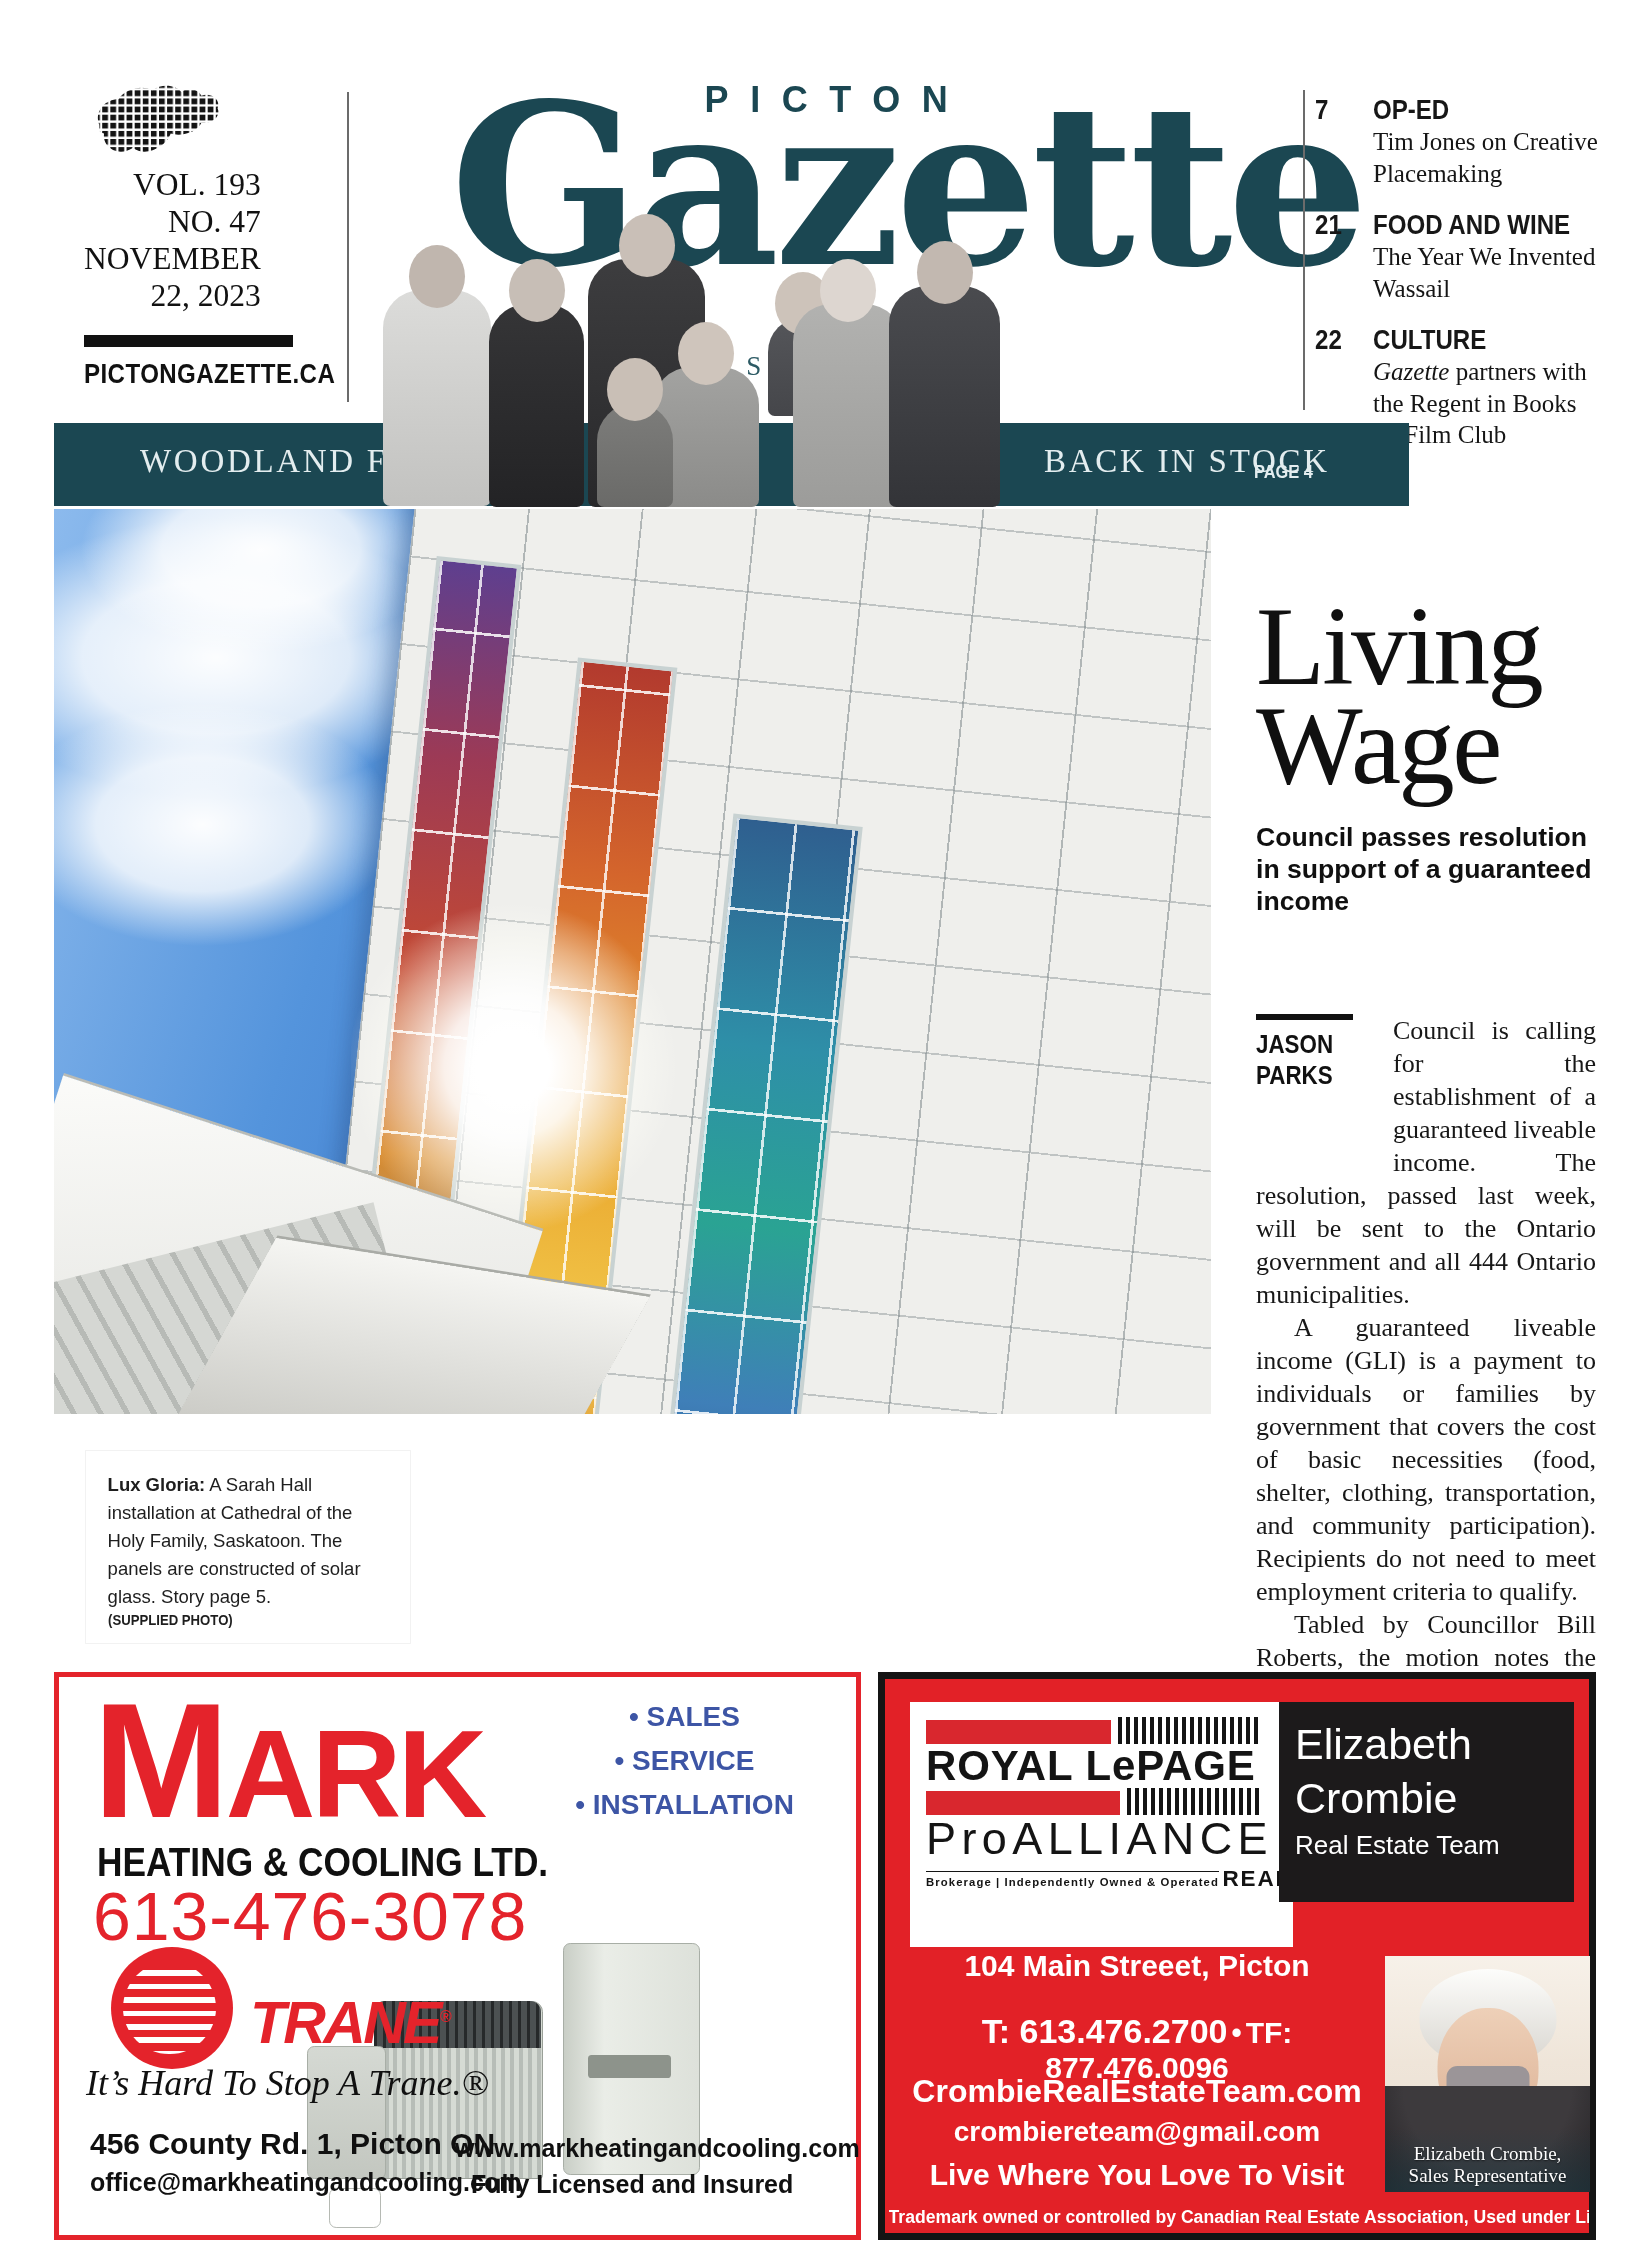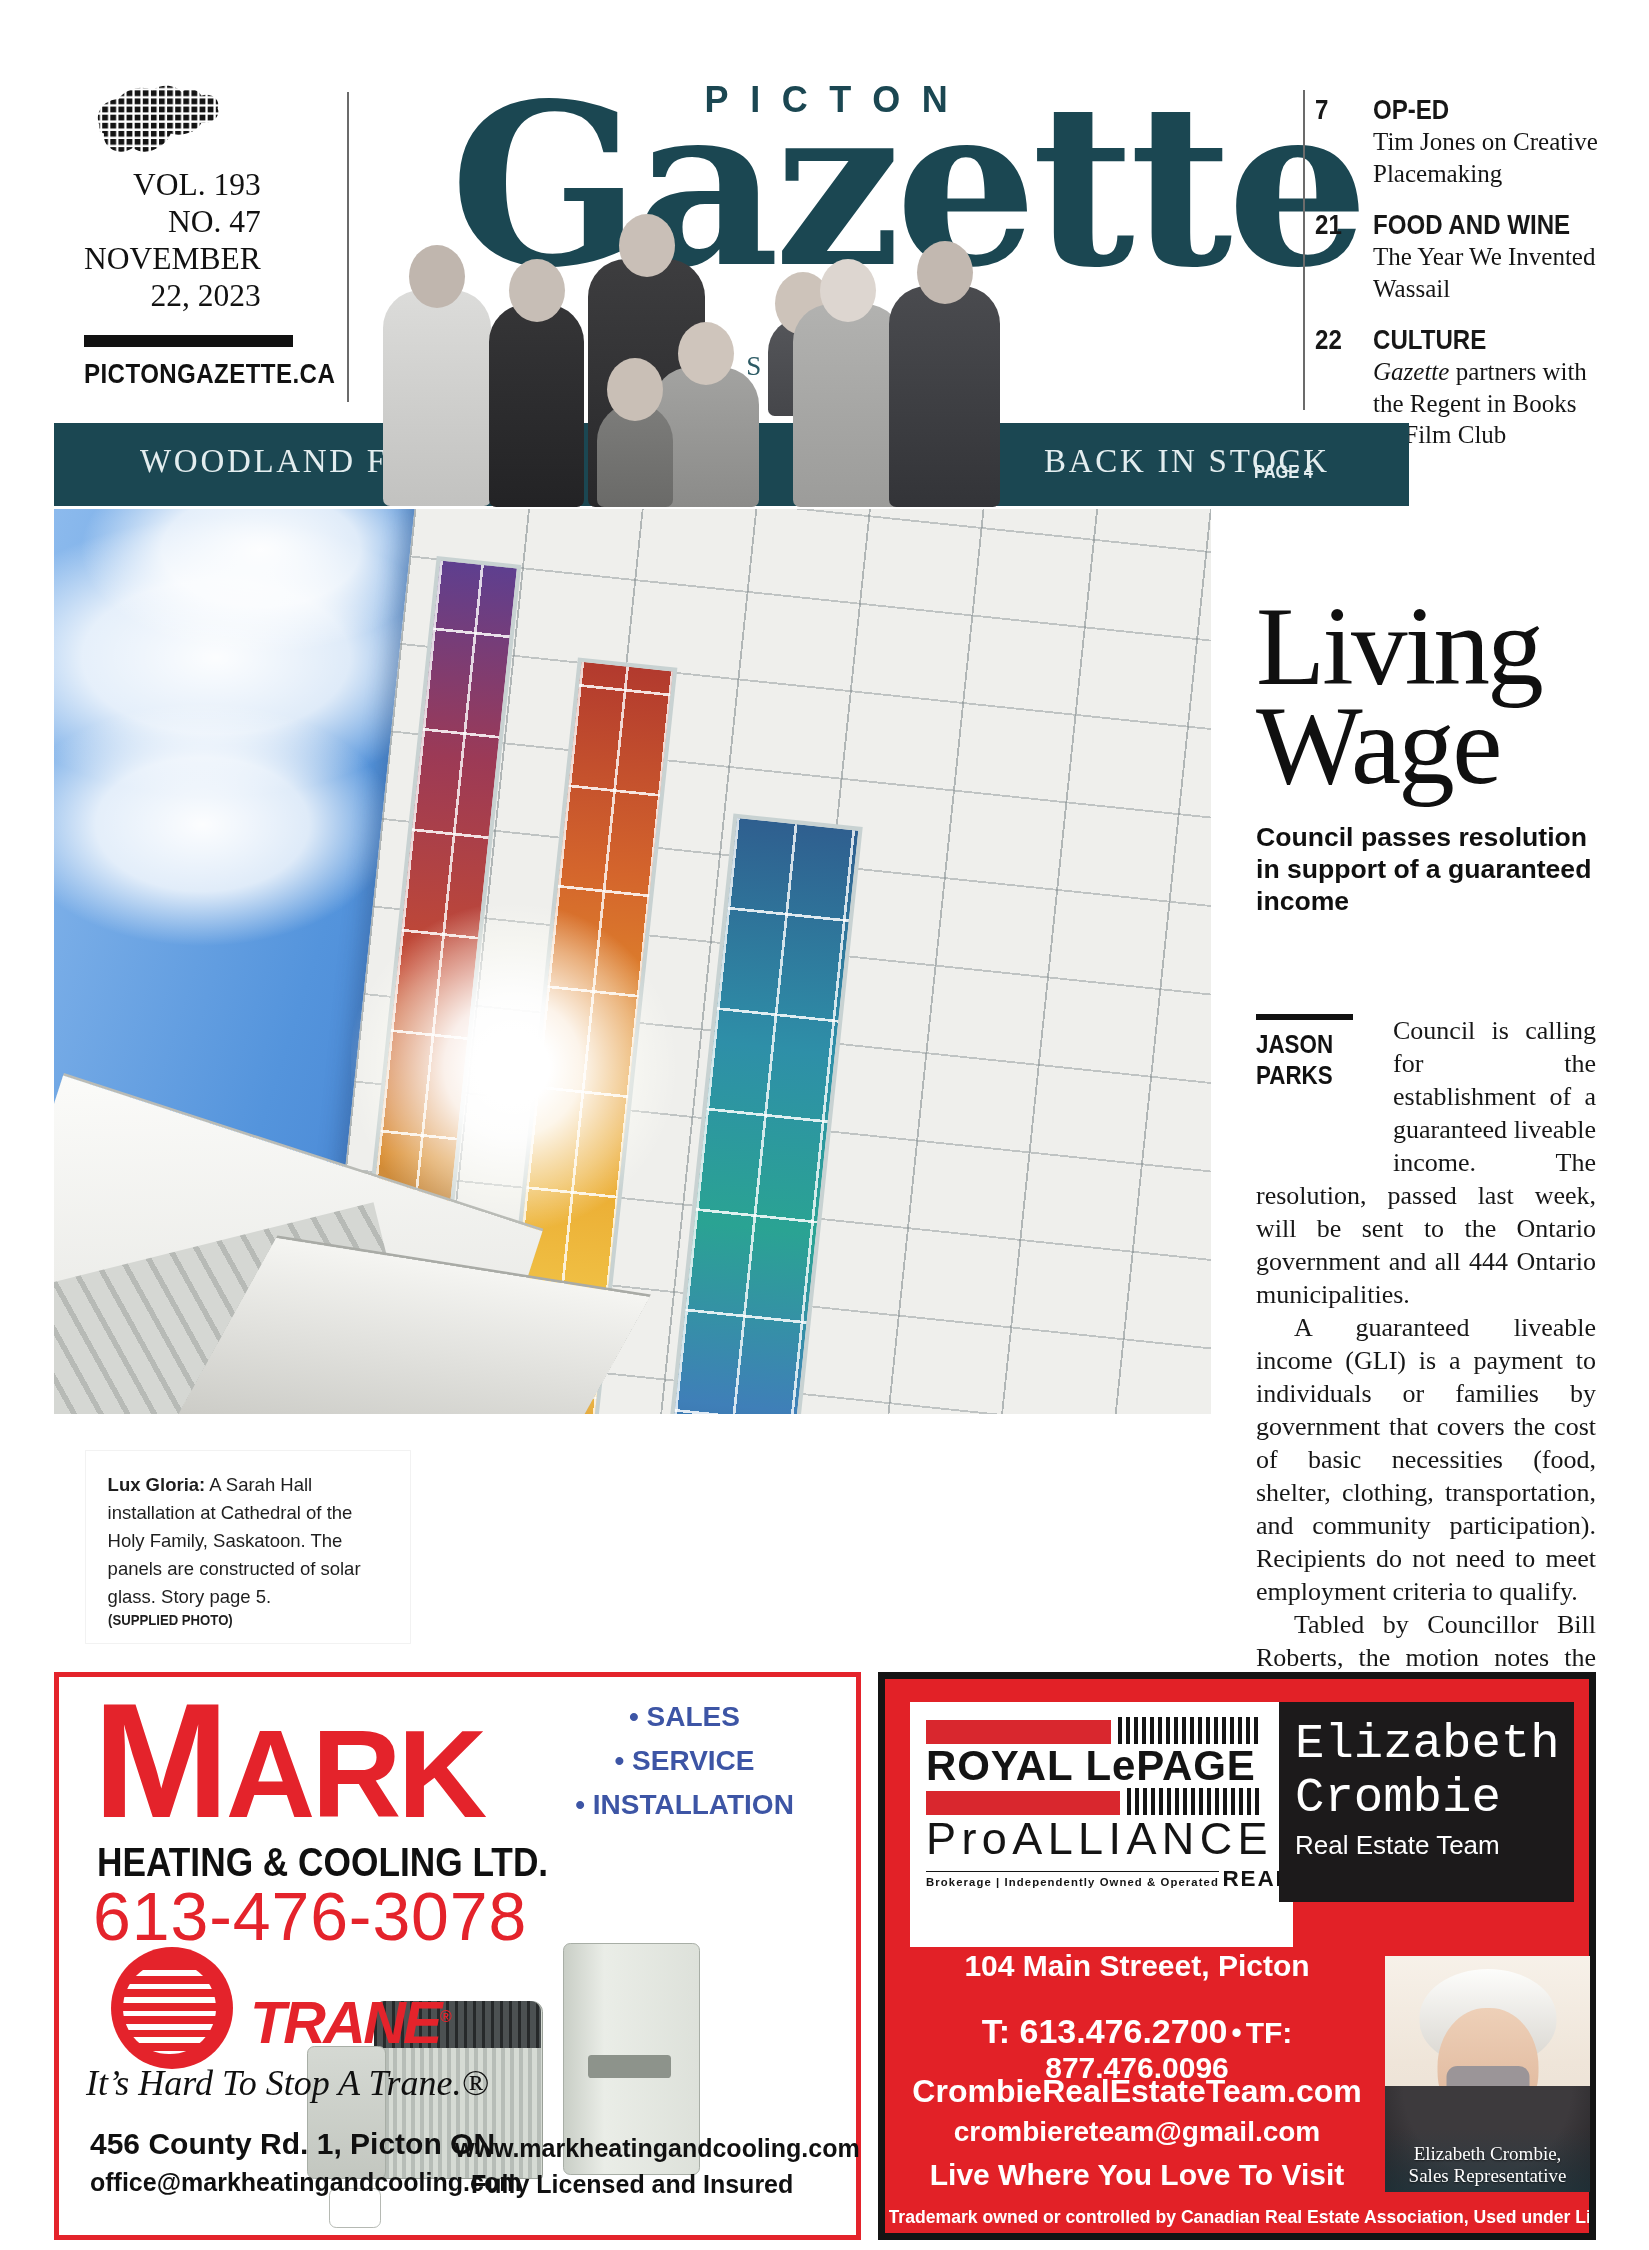--- a/index.html
+++ b/index.html
@@ -75,21 +75,21 @@
   .rl-ad{background:#e22127;border:7.2px solid #141414;}
   .rl-logo{background:#ffffff;padding:14.4px 16px;}
   .redbar{background:#d9272e;height:23.4px;display:inline-block;vertical-align:bottom;}
   .barcode{display:inline-block;vertical-align:bottom;height:27px;
      background:repeating-linear-gradient(90deg,#141414 0 3.6px,transparent 3.6px 8px);}
   .rl-name{font-size:42px;font-weight:800;color:#141414;letter-spacing:0.9px;line-height:1.05;}
   .rl-pro{font-size:45px;font-weight:500;color:#141414;letter-spacing:5.4px;line-height:1.05;}
   .rl-brok{font-size:11.3px;font-weight:600;color:#141414;letter-spacing:1.1px;border-top:1.8px solid #141414;padding-top:3.6px;}
   .rl-realty{font-size:22.5px;font-weight:700;color:#141414;letter-spacing:1.8px;}
   .ec-box{background:#1c1a1b;color:#fff;padding:14.4px 16px;}
-  .ec1{font-size:49px;font-weight:400;line-height:54px;font-family:Liberation Mono, monospace;}
+  .ec1{font-size:43px;font-weight:400;line-height:54px;}
   .ec2{font-size:26px;font-weight:400;margin-top:5.4px;}
   .rl-white{color:#ffffff;font-weight:700;text-align:center;}
   .portrait{position:absolute;overflow:hidden;background:linear-gradient(180deg,#f7f1e9 0%,#efe5d9 45%,#e6ddd2 100%);}
   .portrait .hair{position:absolute;top:12.6px;left:50%;transform:translateX(-50%);width:137px;height:97px;border-radius:50% 50% 46% 46%;background:linear-gradient(#fdfdfb,#d8d5cf);}
   .portrait .face{position:absolute;top:52px;left:50%;transform:translateX(-50%);width:101px;height:122px;border-radius:48%;background:linear-gradient(#eed0b8,#dcb296);}
   .portrait .neck{position:absolute;bottom:83px;left:50%;transform:translateX(-50%);width:83px;height:43px;border-radius:10.8px;background:#9b9598;}
   .portrait .torso{position:absolute;bottom:0;left:0;right:0;height:106px;background:radial-gradient(ellipse at 50% 0%,#3d3a3d 0 58%,#211f22 100%);}
   .portrait .shade{position:absolute;bottom:0;left:0;right:0;height:63px;background:linear-gradient(rgba(30,60,70,0),rgba(30,60,70,.55));}
   .portrait-cap{position:absolute;bottom:5.4px;left:0;right:0;text-align:center;color:#fff;font-size:19px;line-height:21.6px;text-shadow:0 0.9px 1.8px rgba(0,0,0,.6);}
   .tm{font-size:17.6px;font-weight:700;color:#fff;white-space:nowrap;overflow:hidden;}

